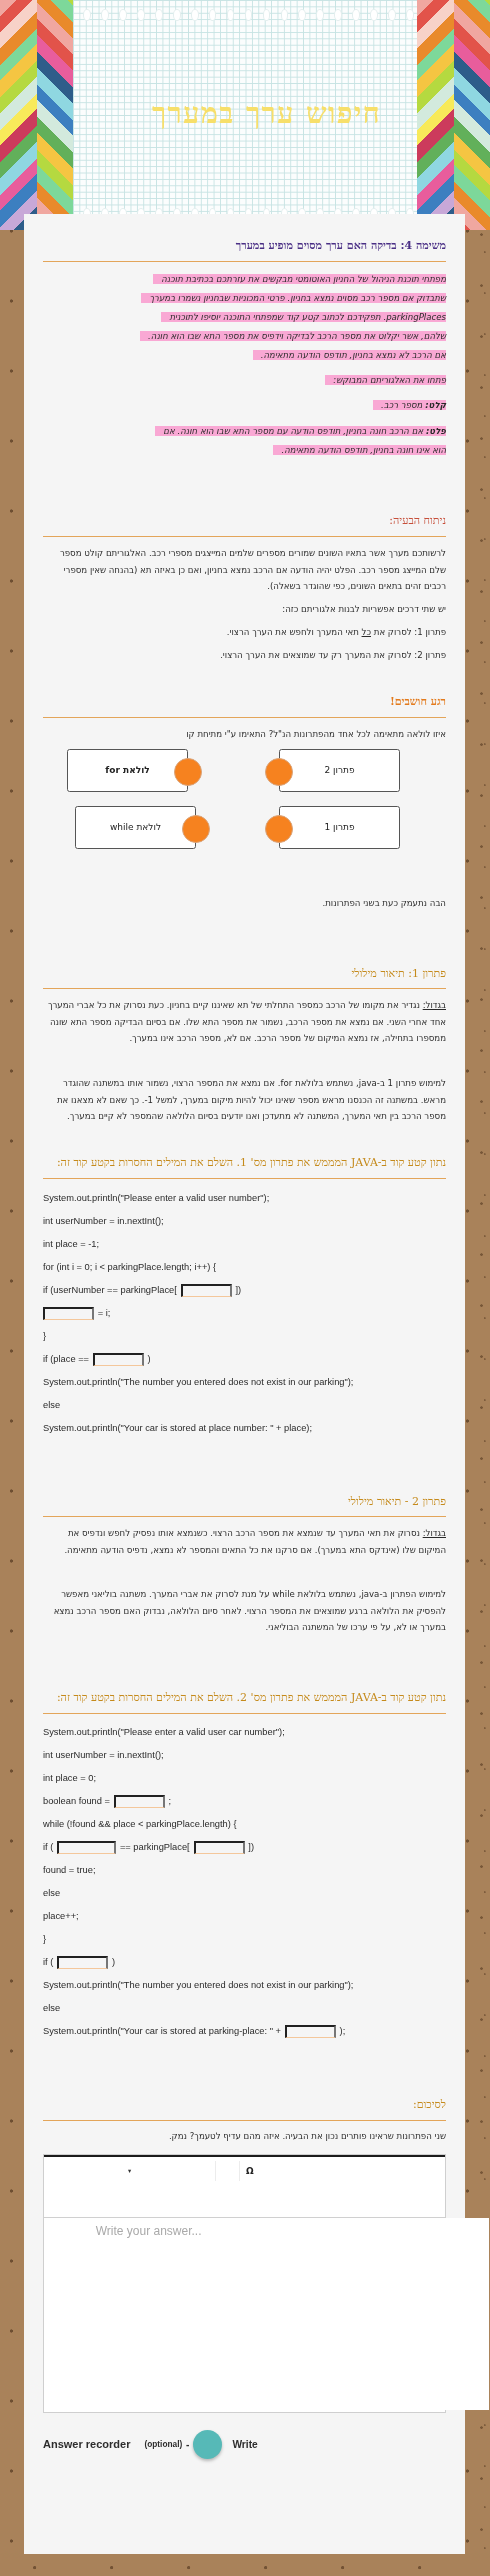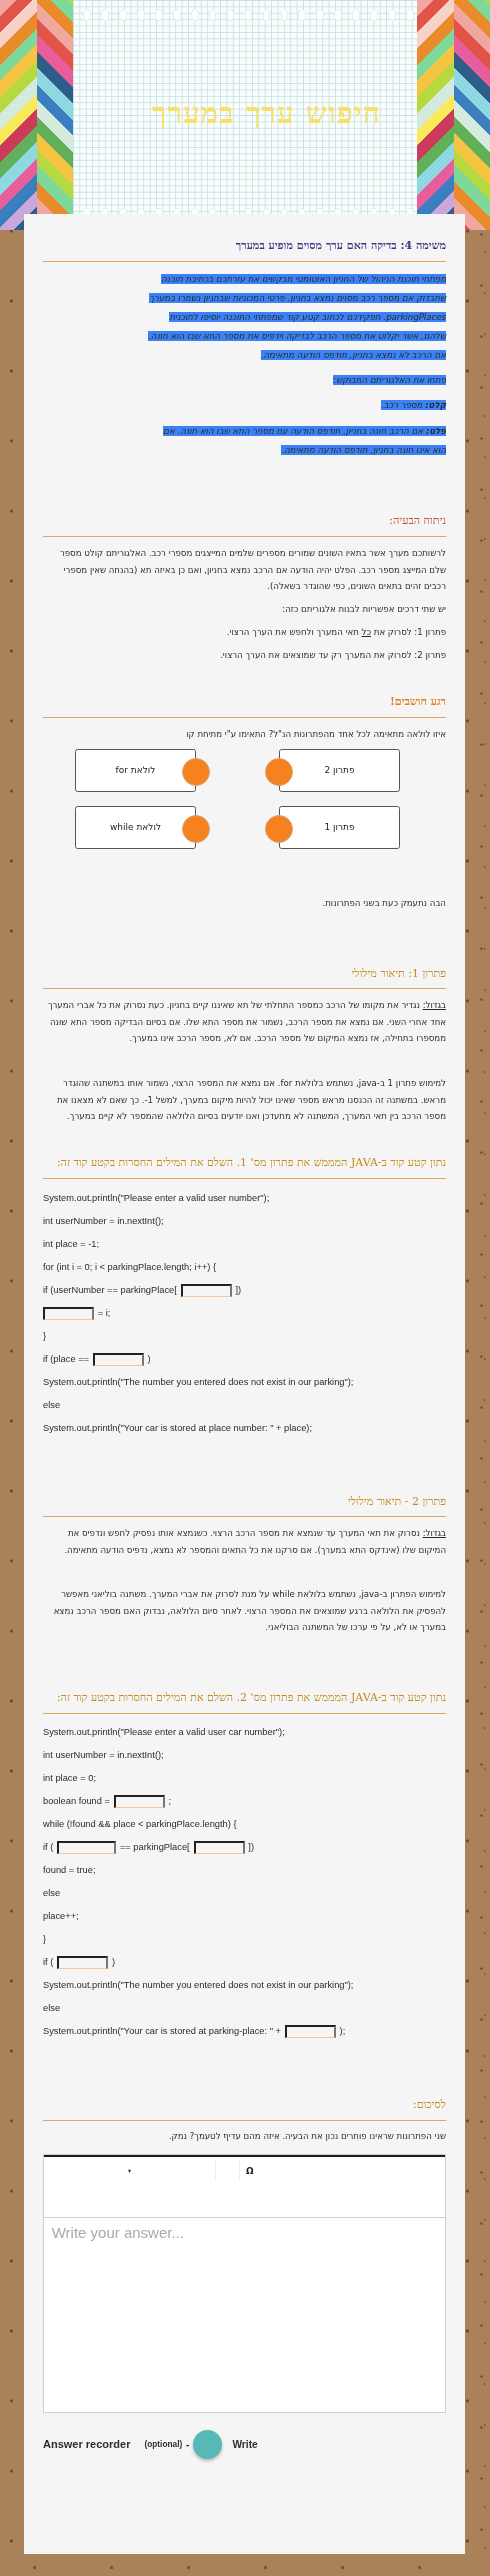--- a/index.html
+++ b/index.html
@@ -72,21 +72,21 @@
     font-family: "DejaVu Serif", serif; font-size: 11px; color: #c58a1b;
     padding: 5.1px 0 6.4px 0; border-bottom: 1.3px solid #e3a55a; margin-bottom: 7.7px;
     line-height: 1.5;
   }
   .heading.purple { color: #4a2f85; font-weight: bold; }
   .heading.red { color: #c64f3a; }
   .heading.orange { color: #e37a1c; font-weight: bold; }
   p.rt, .rt {
     font-size: 8.6px; line-height: 16.6px; color: #2a2a2a; text-align: right;
   }
-  .hl { background: #3b82f6; font-style: italic; line-height: 19px; }
+  .hl { background: #f9a8d4; font-style: italic; line-height: 19px; padding-left: 8px; }
   .mb { margin-bottom: 6.4px; }
   .u { text-decoration: underline; }
   .label-b { font-weight: bold; font-style: italic; }
   .spacer { height: 23px; }
   
   .match { position: relative; height: 121px; direction: ltr; margin-top: 6.4px; }
   .mbox {
     position: absolute; width: 121px; height: 43px; background: #fff;
     border: 0.6px solid #555; border-radius: 2.6px; display: flex; align-items: center;
     justify-content: center; font-size: 9px; color: #222; direction: rtl;
@@ -103,21 +103,21 @@
   .blank {
     display: inline-block; width: 51px; height: 12.8px; border-bottom: 1.3px solid #f4c79b;
     vertical-align: middle; margin: 0 3.8px; background: transparent;
   }
   
   .editor { border: 0.6px solid #cfcfcf; background: #fff; margin-top: 9px; direction: ltr; }
   .toolbar { border-top: 2.6px solid #1c1c1c; height: 63px; border-bottom: 0.6px solid #d0d0d0; position: relative; }
   .tb-sel { position: absolute; left: 0; top: 3.8px; width: 172px; height: 20.4px; display: flex; align-items: center; justify-content: center; font-size: 6.4px; color: #333; border-right: 0.6px solid #ececec; }
   .tb-sep { position: absolute; left: 172px; top: 3.8px; width: 24px; height: 20.4px; border-right: 0.6px solid #ececec; }
   .tb-omega { position: absolute; left: 202px; top: 3.8px; height: 20.4px; line-height: 20.4px; font-weight: bold; font-size: 9px; color: #222; }
-  .answer { width: 100%; height: 192px; border: 0; padding: 6.4px 7.7px; font-family: "Liberation Sans", sans-serif; font-size: 15px; color: #333; resize: none; background: #fff; }
+  .answer { width: 100%; height: 192px; border: 0; padding: 6.4px 7.7px; font-family: "Liberation Sans", sans-serif; font-size: 12px; color: #333; resize: none; background: #fff; margin-left: 44px; }
   .answer::placeholder { color: #a9a9a9; }
   .recorder { direction: ltr; display: flex; align-items: center; margin-top: 16.6px; font-family: "Liberation Sans", sans-serif; color: #2d2d2d; }
   .rec-label { font-weight: bold; font-size: 11px; }
   .rec-opt { font-weight: bold; font-size: 8.3px; margin-left: 14px; }
   .rec-dash { font-weight: bold; font-size: 10.2px; margin: 0 3.8px 0 3.8px; }
   .rec-btn { width: 29px; height: 29px; border-radius: 50%; background: #56b9b7; box-shadow: 0 1.9px 3.2px rgba(0,0,0,0.25); border: 0; }
   .rec-voice { font-weight: bold; font-size: 10.2px; margin-left: 10.2px; }
 </style>
 </head>
 <body>
@@ -207,21 +207,21 @@
       </p>
       <p class="rt">
         <span>פתרון 2:</span><span>   לסרוק את המערך רק עד שמוצאים את הערך הרצוי.</span>
       </p>
     </div>
 
     <div class="section">
       <div class="heading orange">רגע חושבים!</div>
       <p class="rt">איזו לולאה מתאימה לכל אחד מהפתרונות הנ"ל? התאימו ע"י מתיחת קו</p>
       <div class="match">
-        <div class="mbox left" style="left:32px; top:0;">
+        <div class="mbox left" style="left:24px; top:0;font-weight:bold;">
           <span>לולאת for</span>
           <span class="dot"></span>
         </div>
         <div class="mbox right" style="left:236px; top:0;">
           <span>פתרון 2</span>
           <span class="dot"></span>
         </div>
         <div class="mbox left" style="left:32px; top:57px;">
           <span>לולאת while</span>
           <span class="dot"></span>

